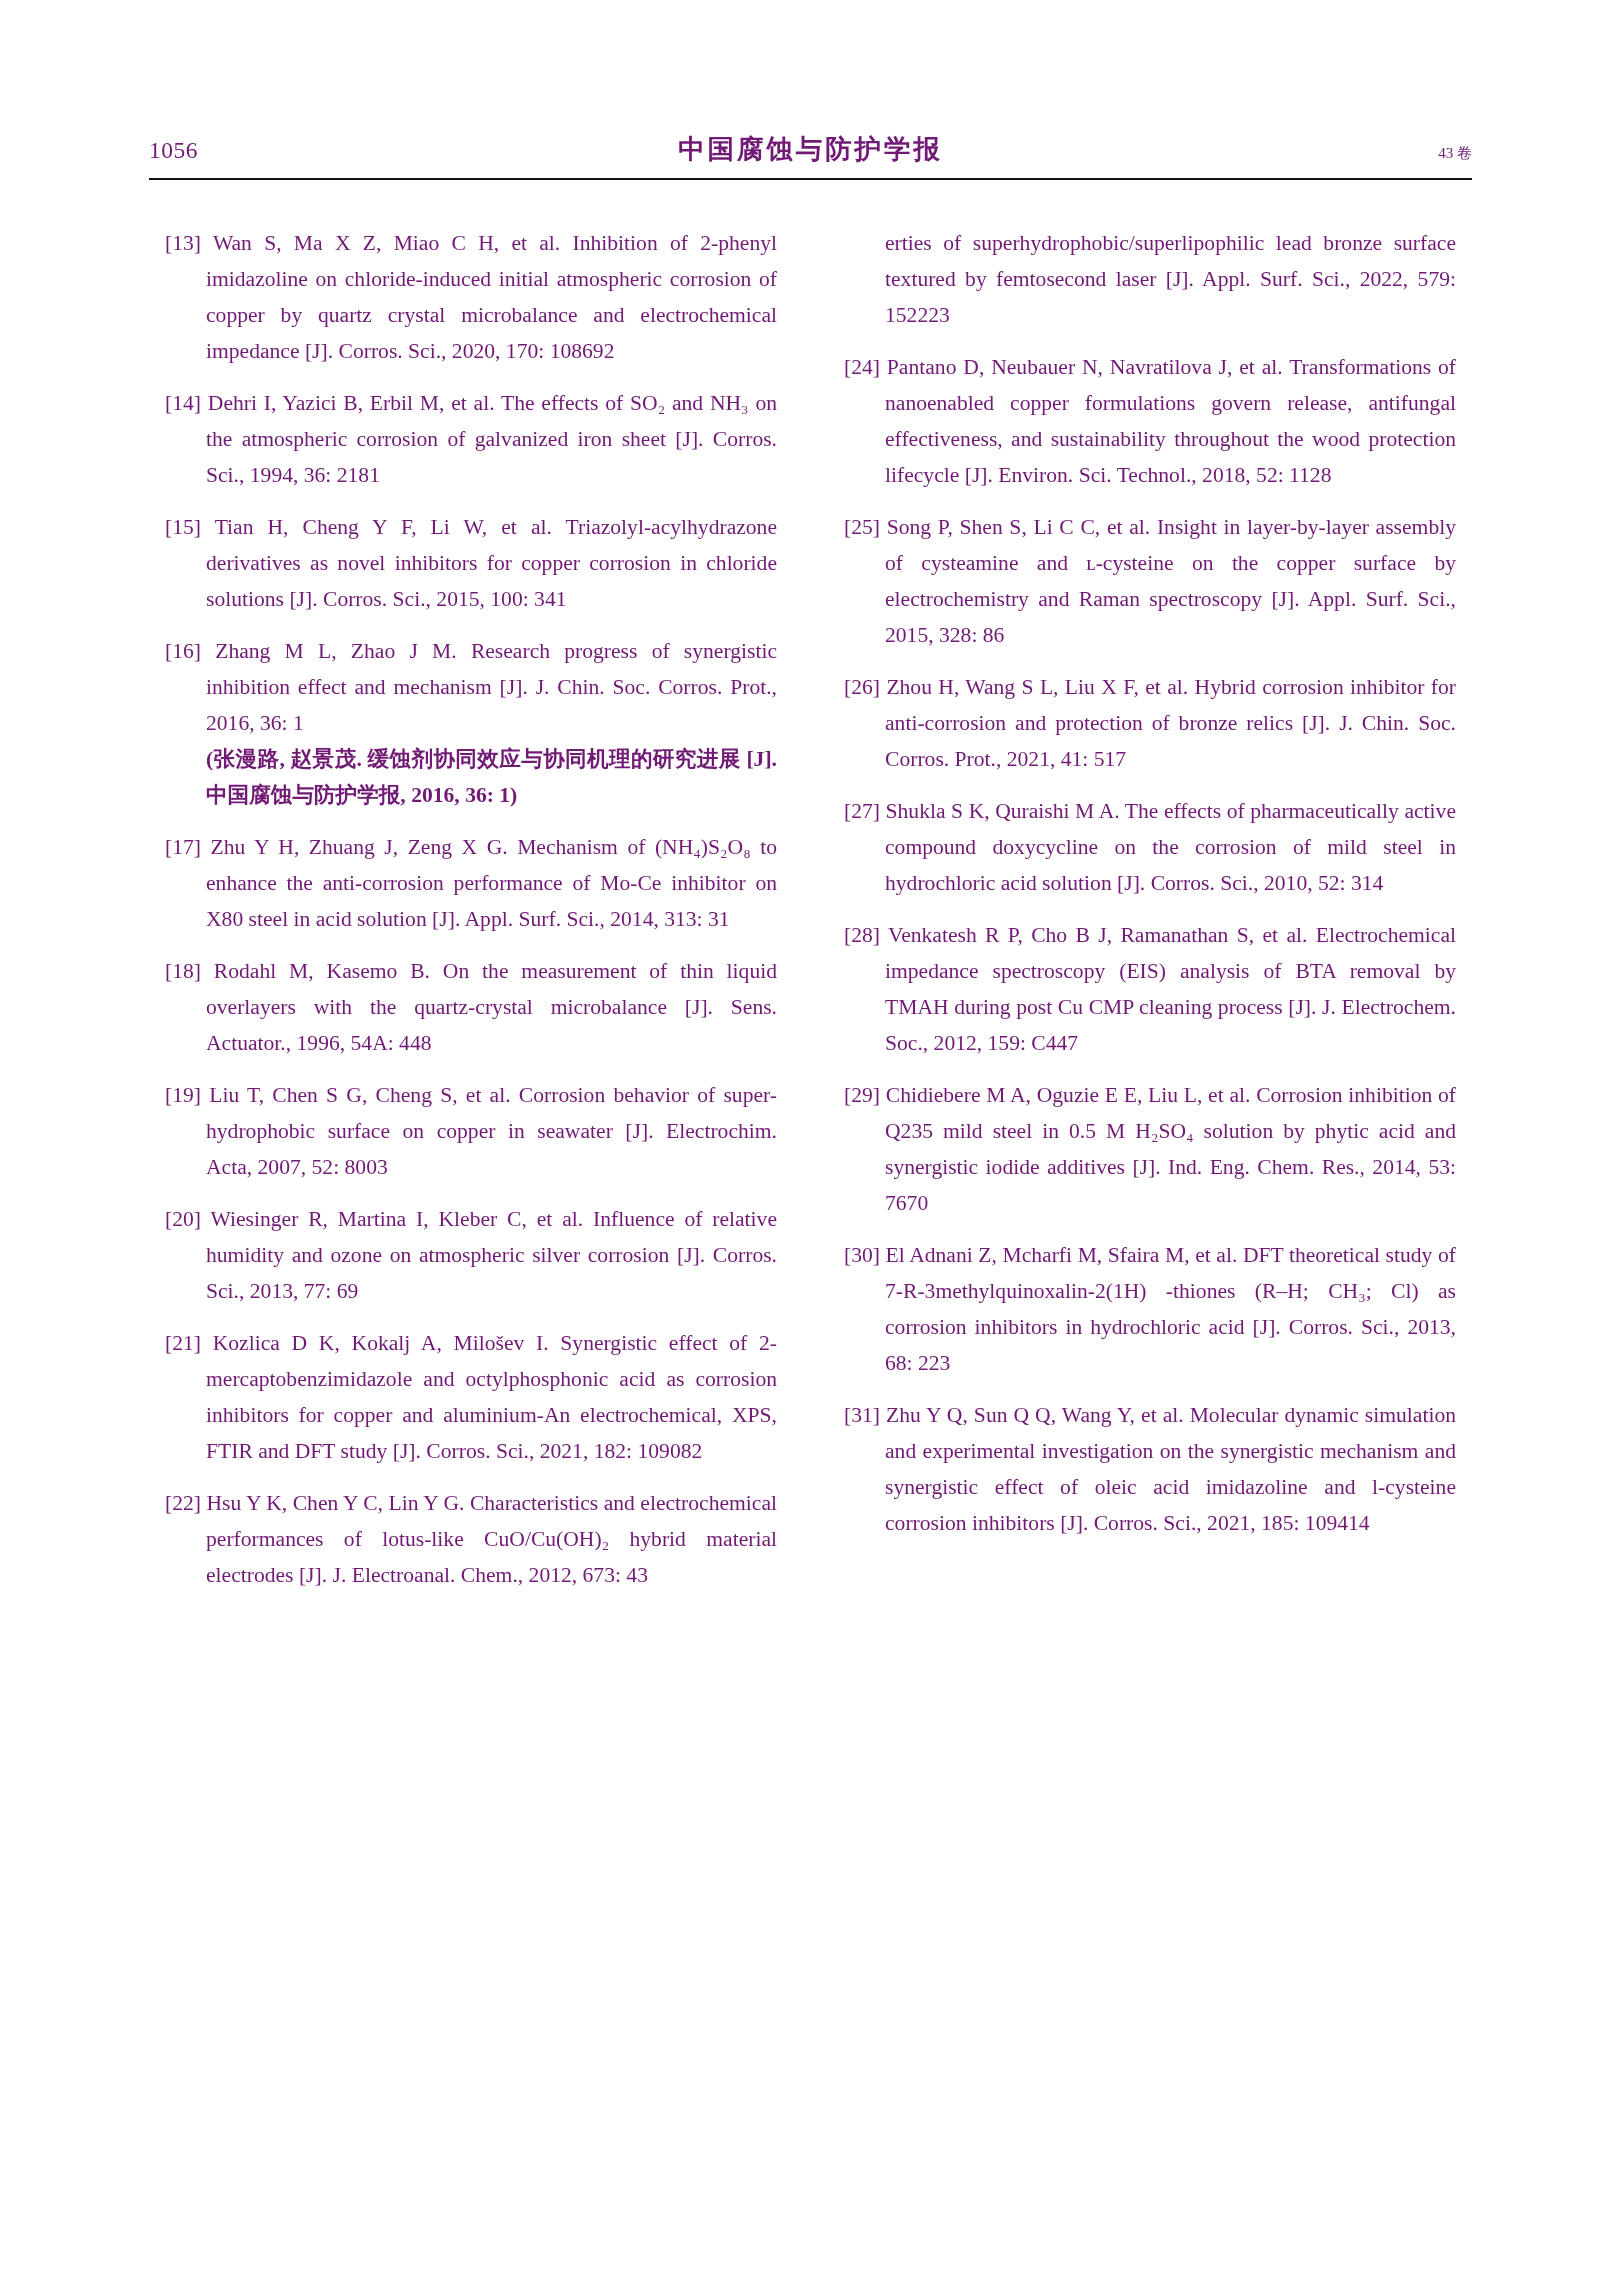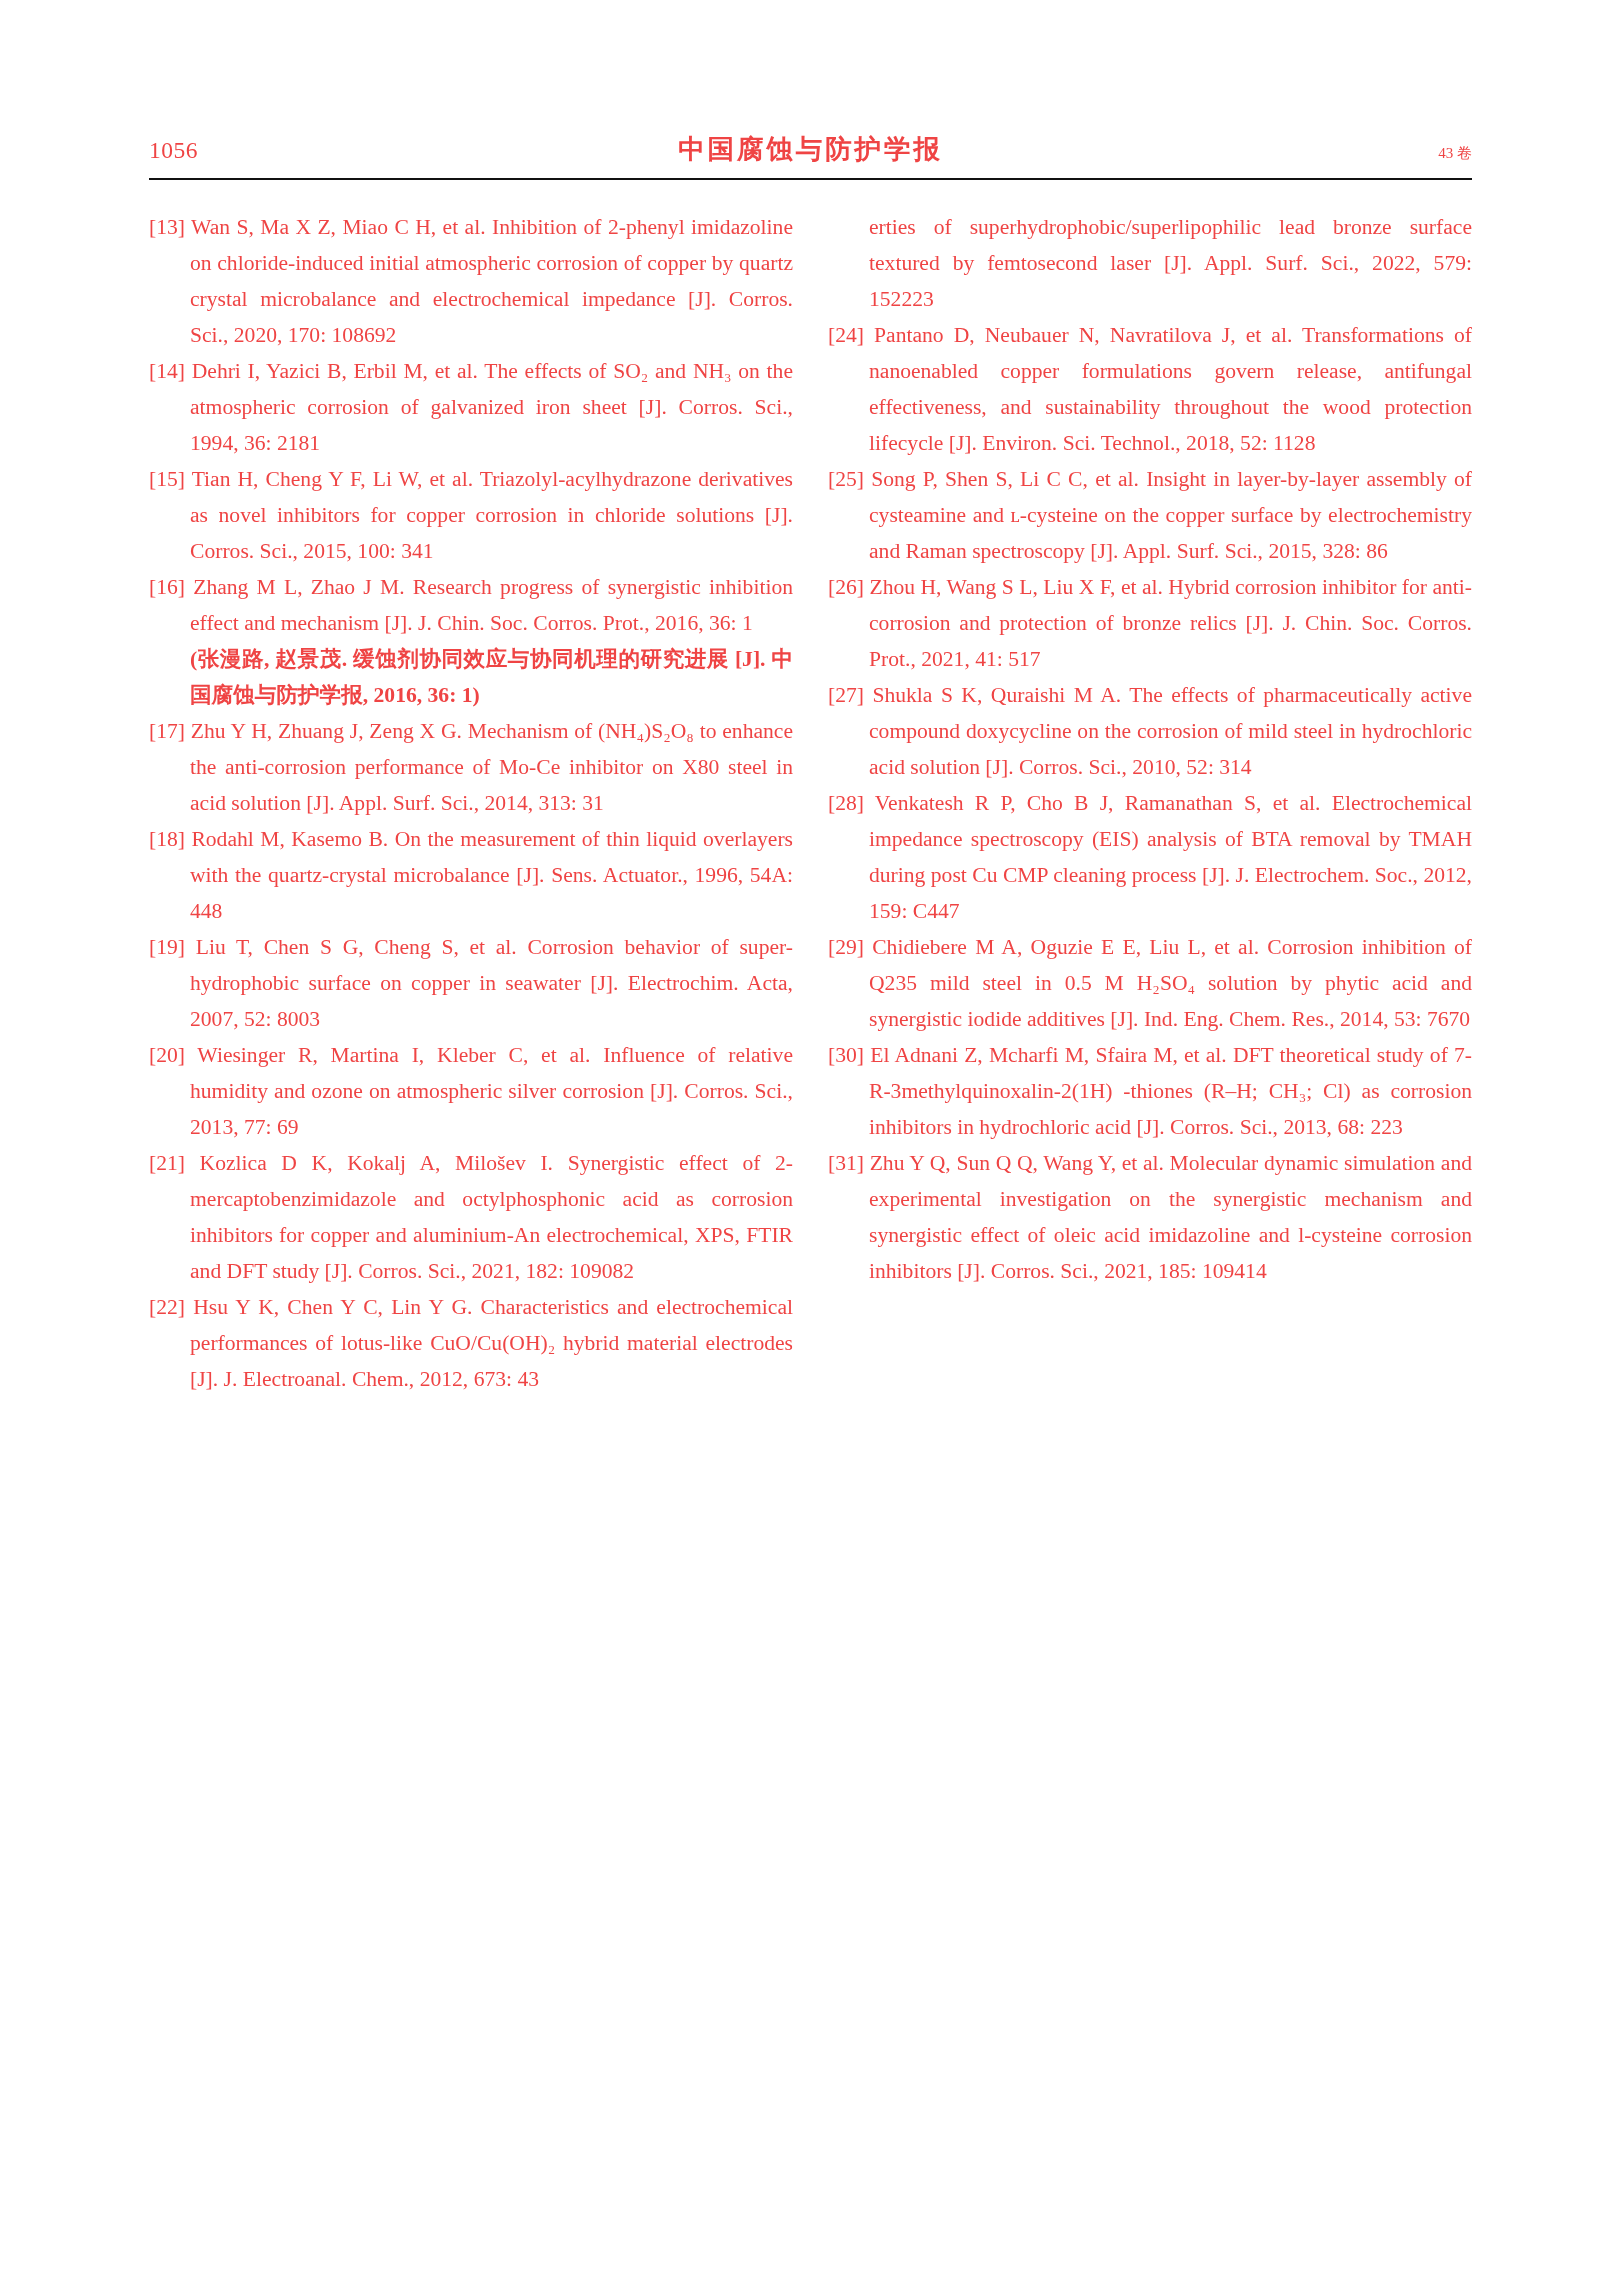--- a/index.html
+++ b/index.html
@@ -9,21 +9,21 @@
   }
   .page {
     position: relative;
     width: 1621px;
     height: 2293px;
     margin: 0 auto;
     background: #ffffff;
     box-sizing: border-box;
     padding: 131px 149px 0 149px;
     font-family: "Liberation Serif", "DejaVu Serif", serif;
-    color: #ef4444;
+    color: #701a75;
     overflow: hidden;
   }
   
   .header {
     display: grid;
     grid-template-columns: 1fr auto 1fr;
     align-items: baseline;
     height: 35px;
   }
   .page-num {
@@ -56,21 +56,21 @@
   .col {
     flex: 1 1 0;
     min-width: 0;
   }
   .ref {
     font-size: 21.6px;
     line-height: 36px;
     text-align: justify;
     padding-left: 41px;
     text-indent: -41px;
-    margin: 0;
+    margin: 16px;
   }
   .ref.cont {
     text-indent: 0;
   }
   .ref-label {
     white-space: nowrap;
   }
   .ref-cn {
     display: block;
     text-indent: 0;

